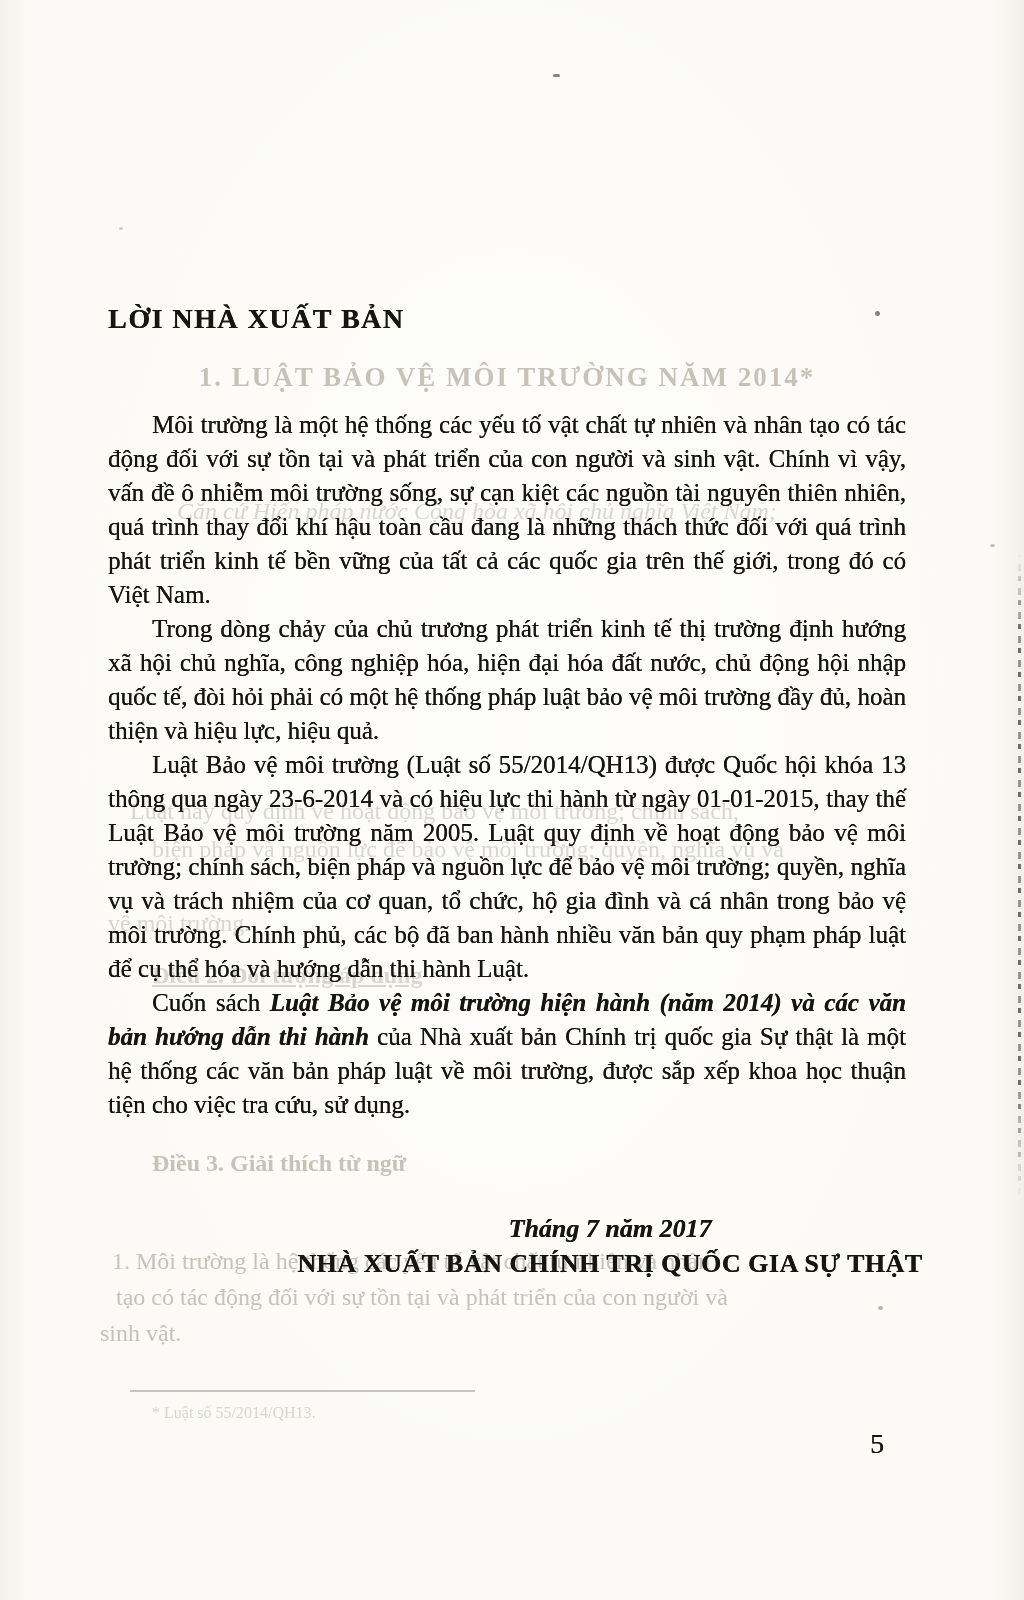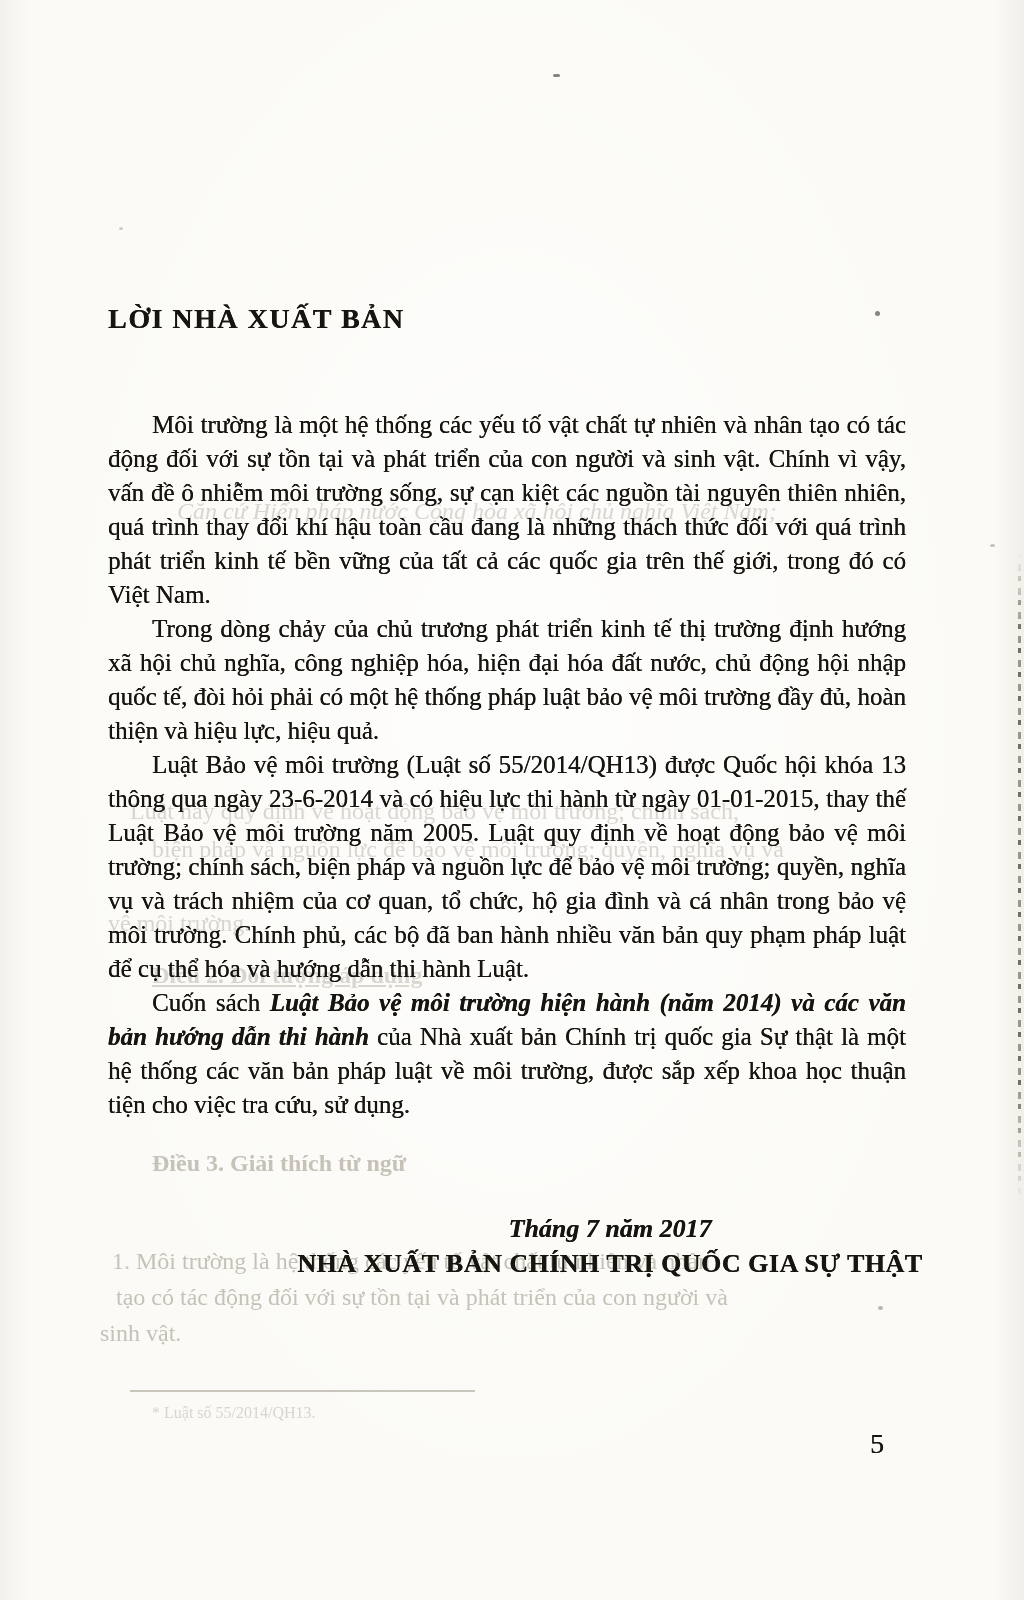--- a/index.html
+++ b/index.html
@@ -67,20 +67,21 @@
     -webkit-mask-image:linear-gradient(to bottom,transparent,black 12%,black 82%,transparent);
             mask-image:linear-gradient(to bottom,transparent,black 12%,black 82%,transparent);
   }
   .speck{position:absolute;background:rgba(60,55,45,0.6);border-radius:50%;}
 </style>
 </head>
 <body>
 
 <div class="scan-page">
 
+  <div class="ghost heading" style="top:362px;">1. LUẬT BẢO VỆ MÔI TRƯỜNG NĂM 2014*</div>
   <div class="ghost faint italic" style="top:498px;left:152px;">Căn cứ Hiến pháp nước Cộng hòa xã hội chủ nghĩa Việt Nam;</div>
   <div class="ghost faint" style="top:798px;left:130px;">Luật này quy định về hoạt động bảo vệ môi trường; chính sách,</div>
   <div class="ghost faint" style="top:836px;left:108px;margin-left:44px;">biện pháp và nguồn lực để bảo vệ môi trường; quyền, nghĩa vụ và</div>
   <div class="ghost faint" style="top:910px;left:108px;">vệ môi trường.</div>
   <div class="ghost faint" style="top:962px;left:152px;font-weight:700;text-decoration:underline;">Điều 2. Đối tượng áp dụng</div>
   <div class="ghost" style="top:1150px;left:152px;font-weight:700;">Điều 3. Giải thích từ ngữ</div>
   <div class="ghost" style="top:1248px;left:112px;">1. Môi trường là hệ thống các yếu tố vật chất tự nhiên và nhân</div>
   <div class="ghost" style="top:1284px;left:116px;">tạo có tác động đối với sự tồn tại và phát triển của con người và</div>
   <div class="ghost" style="top:1320px;left:100px;">sinh vật.</div>
   <div class="ghost-rule"></div>

